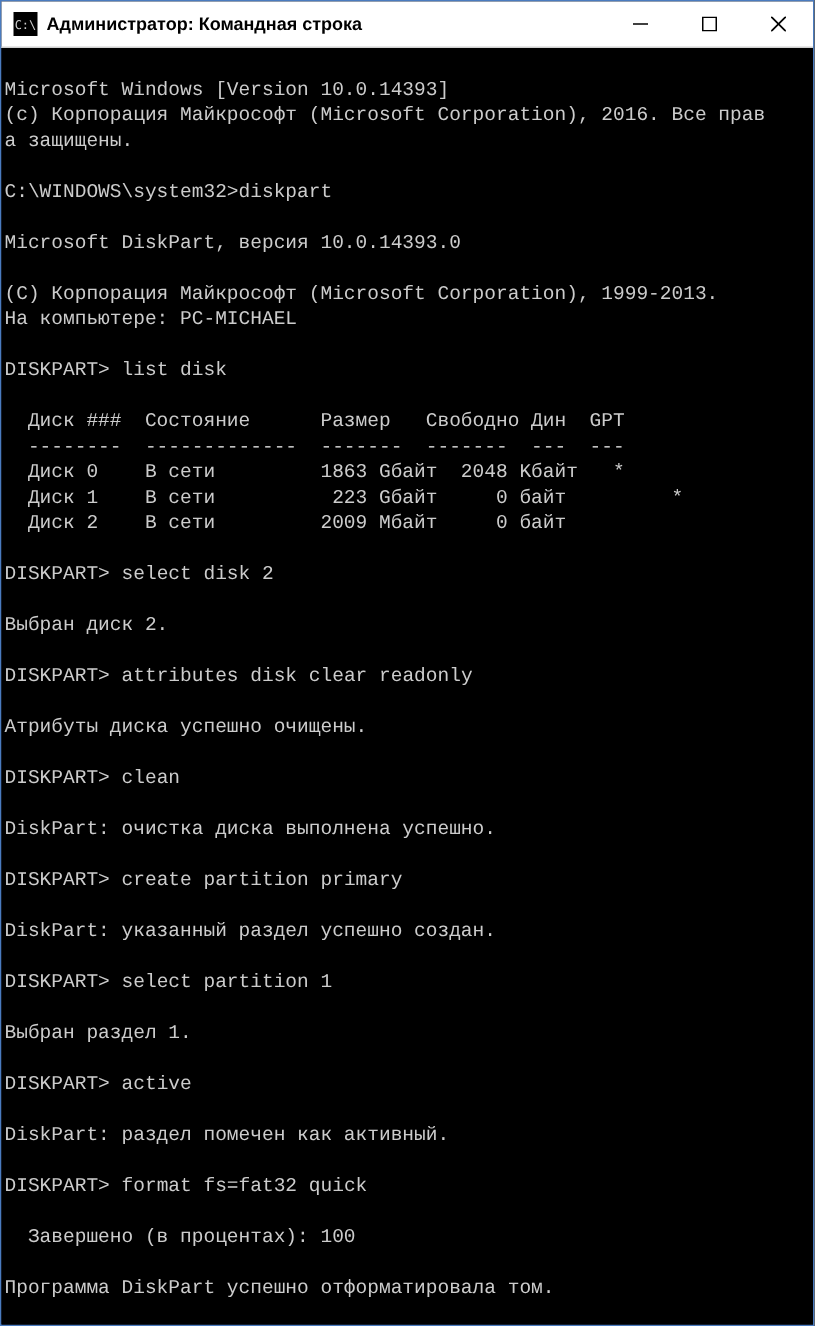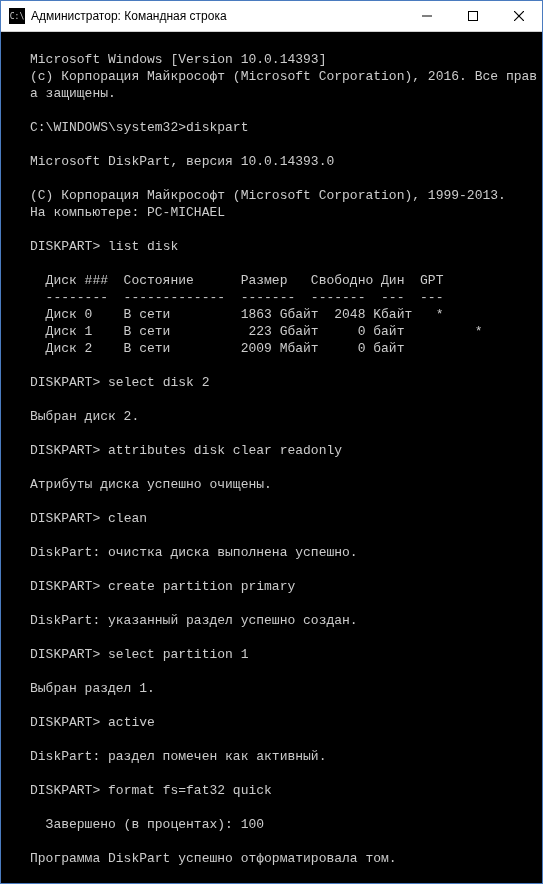--- a/index.html
+++ b/index.html
@@ -35,20 +35,21 @@
     background: #000;
     color: #ccc;
     font-size: 8px;
     display: flex;
     align-items: center;
     justify-content: center;
     font-family: Consolas, monospace;
   }
   .titlebar .title-text {
     flex: 0 0 auto;
+    font-weight: bold;
   }
   .titlebar .spacer { flex: 1; }
   .win-btn {
     width: 46px;
     height: 30px;
     display: flex;
     align-items: center;
     justify-content: center;
     color: #000;
   }
@@ -56,21 +57,20 @@
   .win-btn.close svg { stroke-width: 1.2; }
   .terminal {
     flex: 1;
     background: #000;
     color: #ccc;
     padding: 2px 2px;
     overflow: hidden;
     white-space: pre;
     line-height: 17px;
     letter-spacing: 0px;
-    margin-left: 27px;
   }
   .line { white-space: pre; }
 </style>
 </head>
 <body>
 
 <div class="window">
 
   <div class="titlebar">
     <div class="app-icon">C:\</div>

